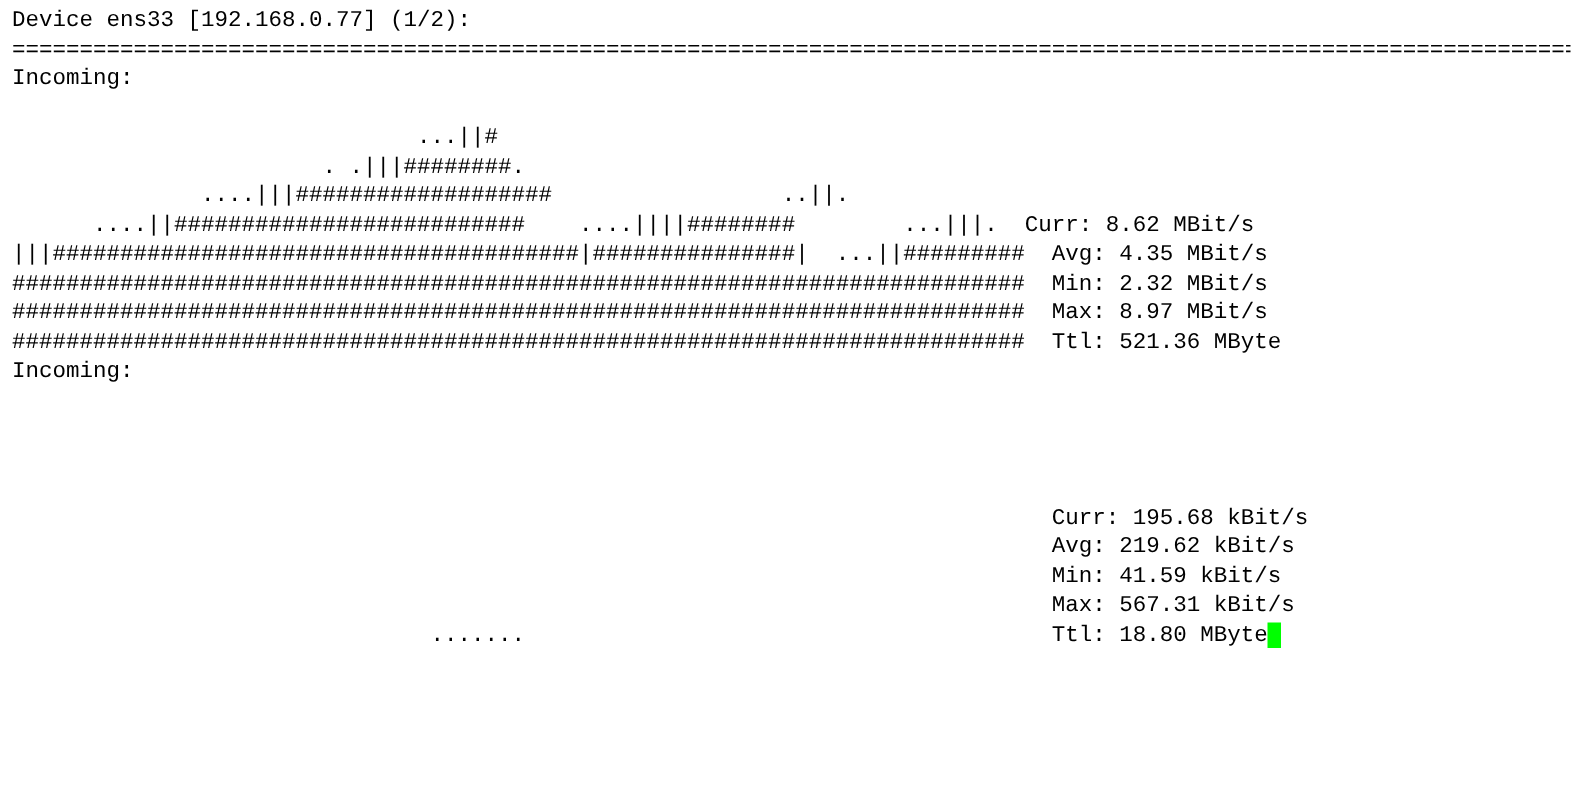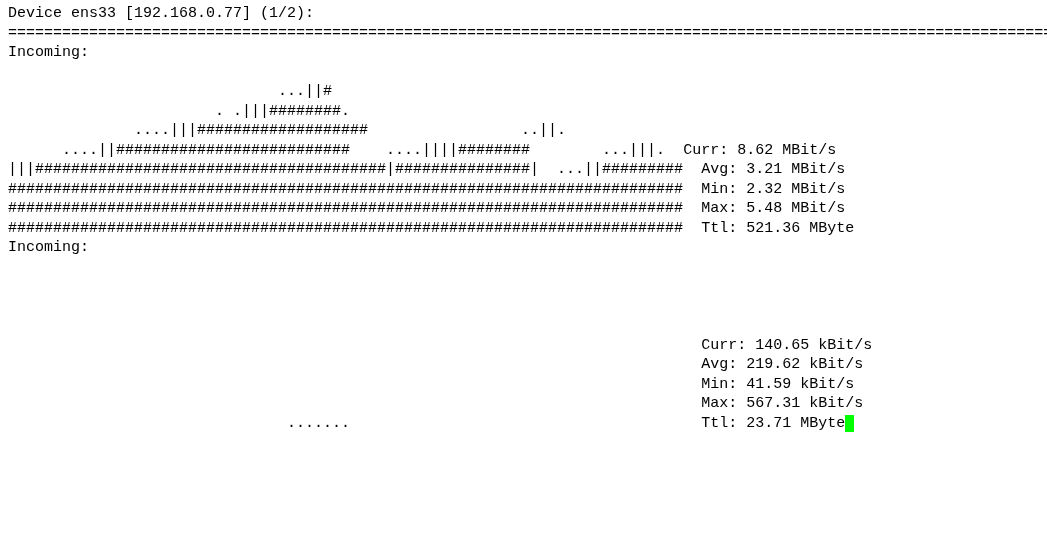--- a/index.html
+++ b/index.html
@@ -22,28 +22,28 @@
   </style>
 </head>
 <body><span>Device ens33 [192.168.0.77] (1/2):</span>
 <span>==============================================================================================================================</span>
 <span>Incoming:</span>
 <span> </span>
 <span>                              ...||#</span>
 <span>                       . .|||########.</span>
 <span>              ....|||###################                 ..||.</span>
 <span><span>      ....||##########################    ....||||########        ...|||.</span>  <span>Curr: 8.62 MBit/s</span></span>
-<span><span>|||#######################################|###############|  ...||#########</span>  <span>Avg: 3.21 MBit/s</span></span>
+<span><span>|||#######################################|###############|  ...||#########</span>  <span>Avg: 4.35 MBit/s</span></span>
 <span><span>###########################################################################</span>  <span>Min: 2.32 MBit/s</span></span>
-<span><span>###########################################################################</span>  <span>Max: 5.48 MBit/s</span></span>
+<span><span>###########################################################################</span>  <span>Max: 8.97 MBit/s</span></span>
 <span><span>###########################################################################</span>  <span>Ttl: 521.36 MByte</span></span>
 <span>Incoming:</span>
 <span> </span>
 <span>                                                                          </span>
 <span>                                                                          </span>
 <span>                                                                          </span>
-<span><span>                                                                          </span>   <span>Curr: 140.65 kBit/s</span></span>
+<span><span>                                                                          </span>   <span>Curr: 195.68 kBit/s</span></span>
 <span><span>                                                                          </span>   <span>Avg: 219.62 kBit/s</span></span>
 <span><span>                                                                          </span>   <span>Min: 41.59 kBit/s</span></span>
 <span><span>                                                                          </span>   <span>Max: 567.31 kBit/s</span></span>
-<span><span>                               .......                                    </span>   <span>Ttl: 23.71 MByte</span><span class="cursor"></span></span>
+<span><span>                               .......                                    </span>   <span>Ttl: 18.80 MByte</span><span class="cursor"></span></span>
 
 
 
 </body></html>

